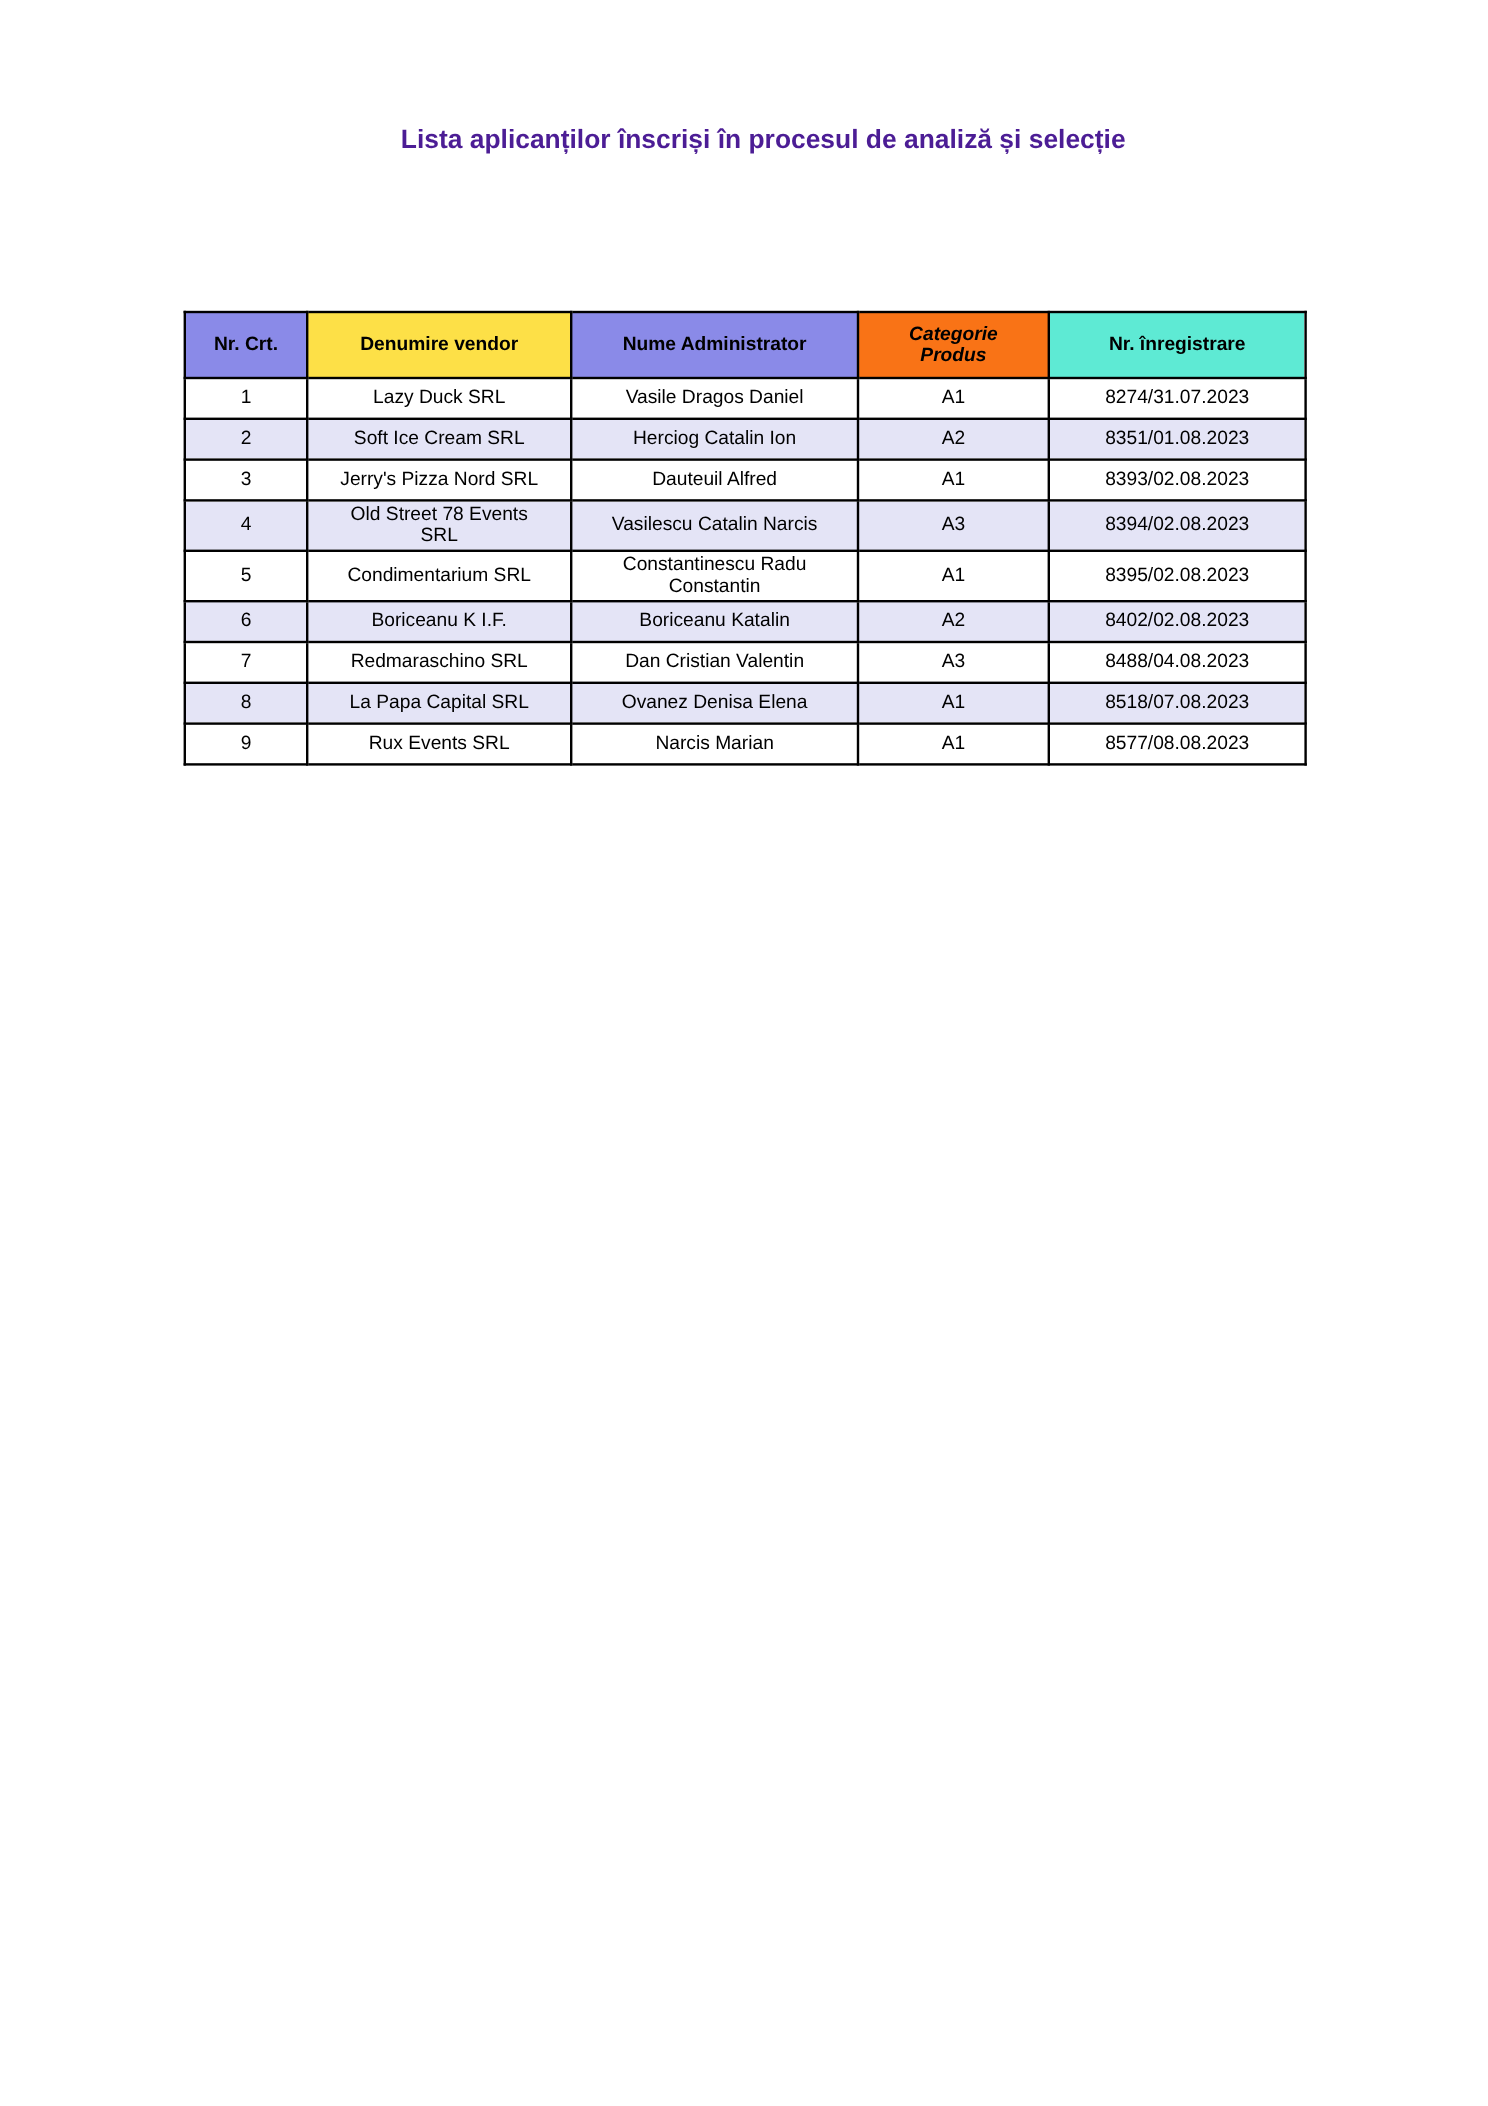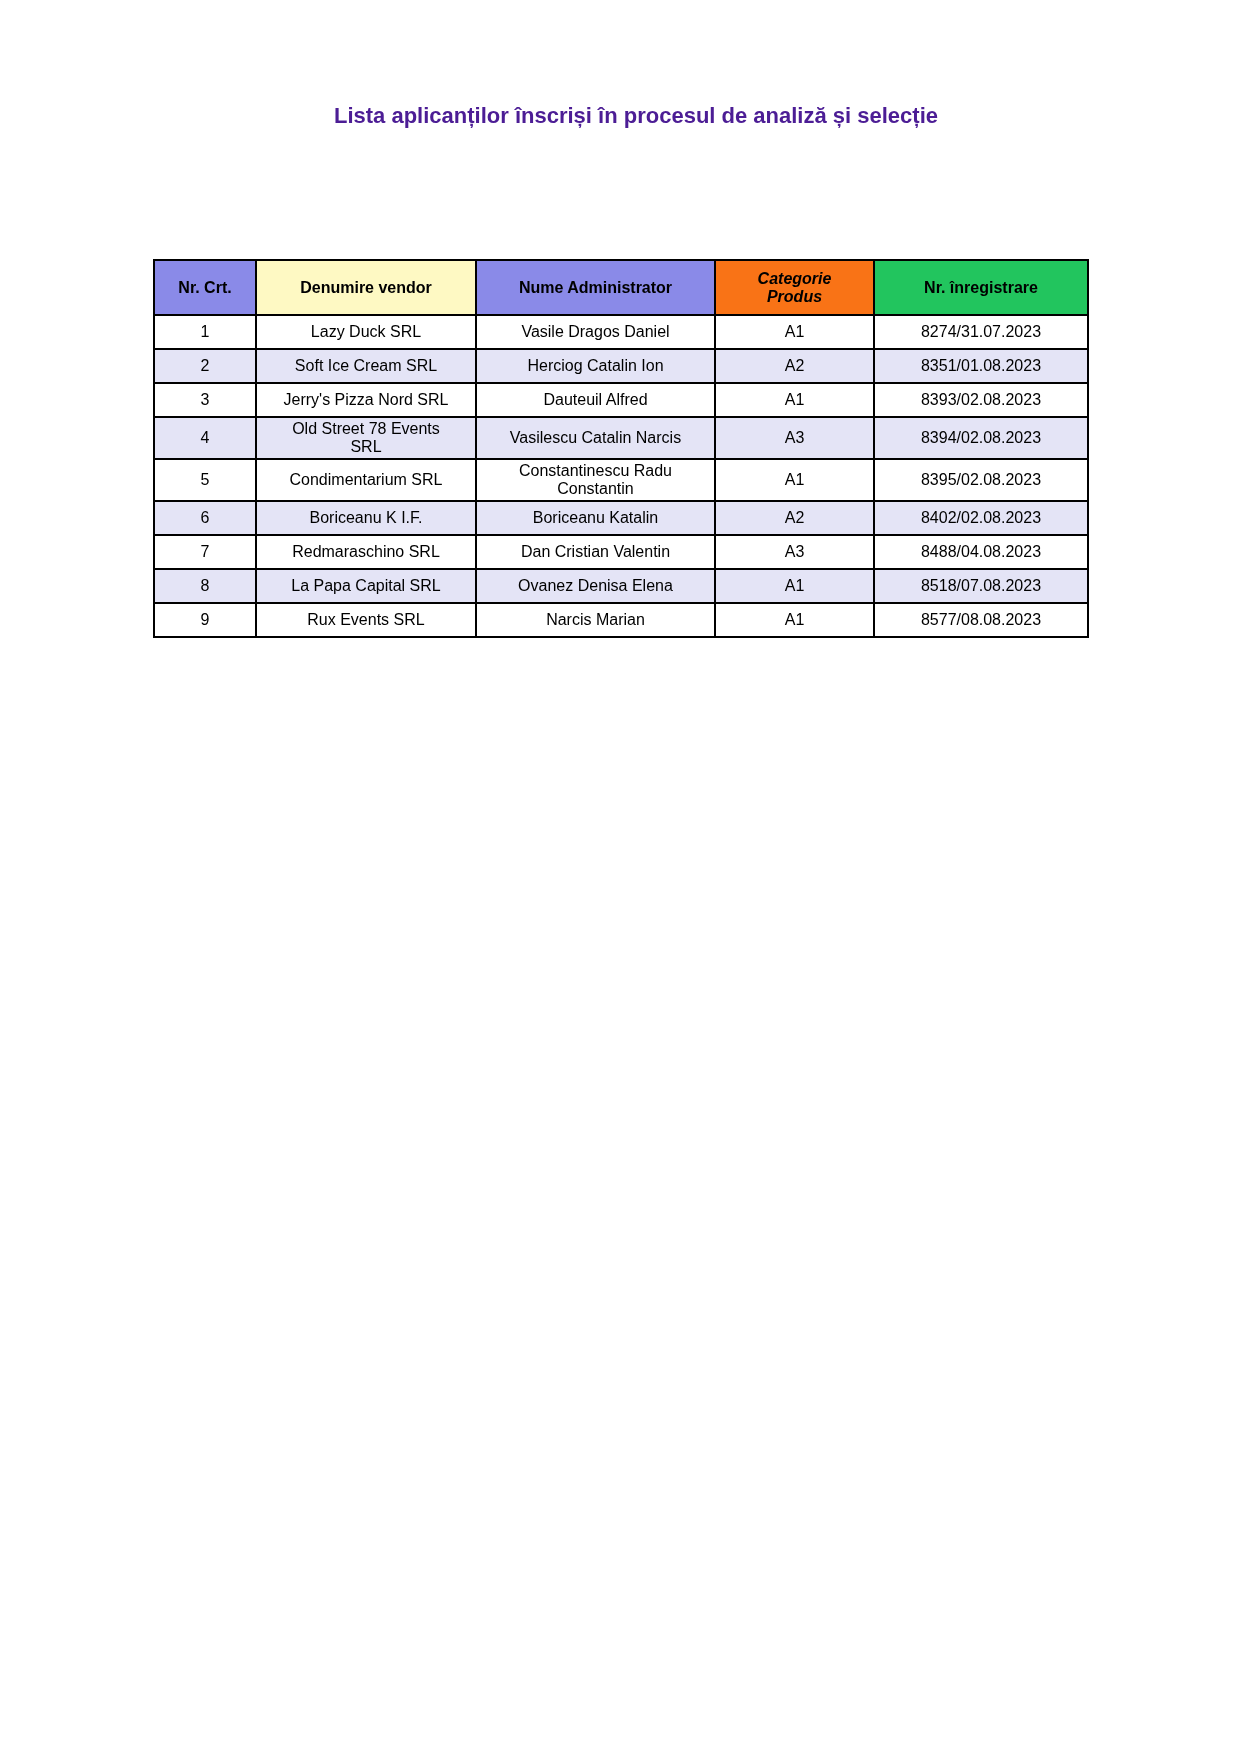--- a/index.html
+++ b/index.html
@@ -75,30 +75,30 @@
       <col style="width:220px">
       <col style="width:239px">
       <col style="width:159px">
       <col style="width:214px">
     </colgroup>
     <thead>
       <tr id="header-row">
           <th class="c0" style="background: rgb(138, 138, 232);">
             <div class="inner">Nr. Crt.</div>
           </th>
-          <th class="c1" style="background: #fef9c3;">
+          <th class="c1" style="background: #fde047;">
             <div class="inner">Denumire vendor</div>
           </th>
           <th class="c2" style="background: rgb(138, 138, 232);">
             <div class="inner">Nume Administrator</div>
           </th>
           <th class="c3" style="background: #f97316; font-style: italic;">
             <div class="inner">Categorie Produs</div>
           </th>
-          <th class="c4" style="background: #22c55e;">
+          <th class="c4" style="background: #5eead4;">
             <div class="inner">Nr. înregistrare</div>
           </th>
         </tr>
     </thead>
     <tbody id="table-body">
         <tr style="background: rgb(255, 255, 255);">
           <td class="c0">
             <div class="inner">1</div>
           </td>
           <td class="c1">

